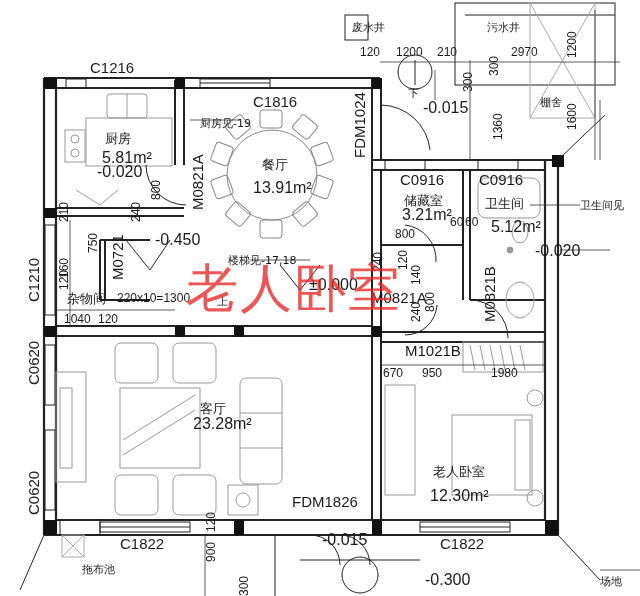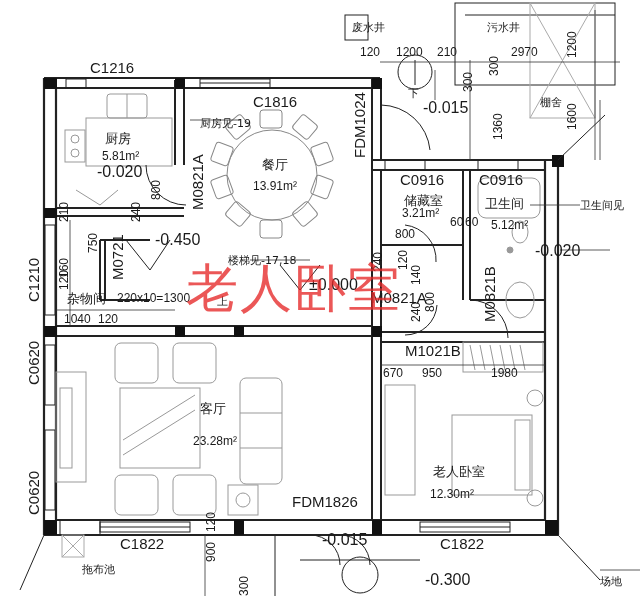--- a/index.html
+++ b/index.html
@@ -1,21 +1,21 @@
 <!DOCTYPE html>
 <html><head>
 <meta charset="utf-8">
 <style>
   html,body{margin:0;padding:0;background:#fff;}
   body{width:640px;height:596px;position:relative;overflow:hidden;font-family:"Liberation Sans","DejaVu Sans",sans-serif;color:#111;}
   #plan{position:absolute;left:0;top:0;width:640px;height:596px;}
   .lbl{position:absolute;white-space:nowrap;line-height:1;color:#1a1a1a;}
   .win{font-size:15px;}
   .room{font-size:13px;font-family:"DejaVu Sans",sans-serif;}
-  .area{font-size:12px;}
+  .area{font-size:16px;}
   .lvl{font-size:16px;text-align:center;}
   .dim{font-size:12px;}
   .note{font-size:11px;font-family:"DejaVu Sans",sans-serif;}
   .vert{transform-origin:left top;transform:rotate(-90deg);}
   .wm{position:absolute;left:186px;top:262px;font-size:52px;color:rgba(230,40,40,0.78);font-family:"DejaVu Serif",serif;letter-spacing:2px;white-space:nowrap;line-height:1;}
 </style>
 </head>
 <body>
 
 <svg id="plan" viewBox="0 0 640 596" xmlns="http://www.w3.org/2000/svg">
@@ -231,21 +231,21 @@
 <div class="lbl room" style="left:404px;top:194px">储藏室</div>
 <div class="lbl area" style="left:402px;top:207px">3.21m²</div>
 
 <div class="lbl room" style="left:485px;top:197px">卫生间</div>
 <div class="lbl area" style="left:491px;top:219px">5.12m²</div>
 <div class="lbl lvl" style="left:535px;top:243px">-0.020</div>
 
 <div class="lbl room" style="left:67px;top:292px">杂物间</div>
 
 <div class="lbl room" style="left:200px;top:402px">客厅</div>
-<div class="lbl area" style="left:193px;top:435px">23.28m²</div>
+<div class="lbl area" style="left:193px;top:416px">23.28m²</div>
 
 <div class="lbl room" style="left:433px;top:465px">老人卧室</div>
 <div class="lbl area" style="left:430px;top:488px">12.30m²</div>
 
 <div class="lbl lvl" style="left:155px;top:232px">-0.450</div>
 <div class="lbl lvl" style="left:309px;top:277px">±0.000</div>
 <div class="lbl lvl" style="left:423px;top:100px">-0.015</div>
 <div class="lbl lvl" style="left:322px;top:532px">-0.015</div>
 <div class="lbl lvl" style="left:425px;top:572px">-0.300</div>
 

